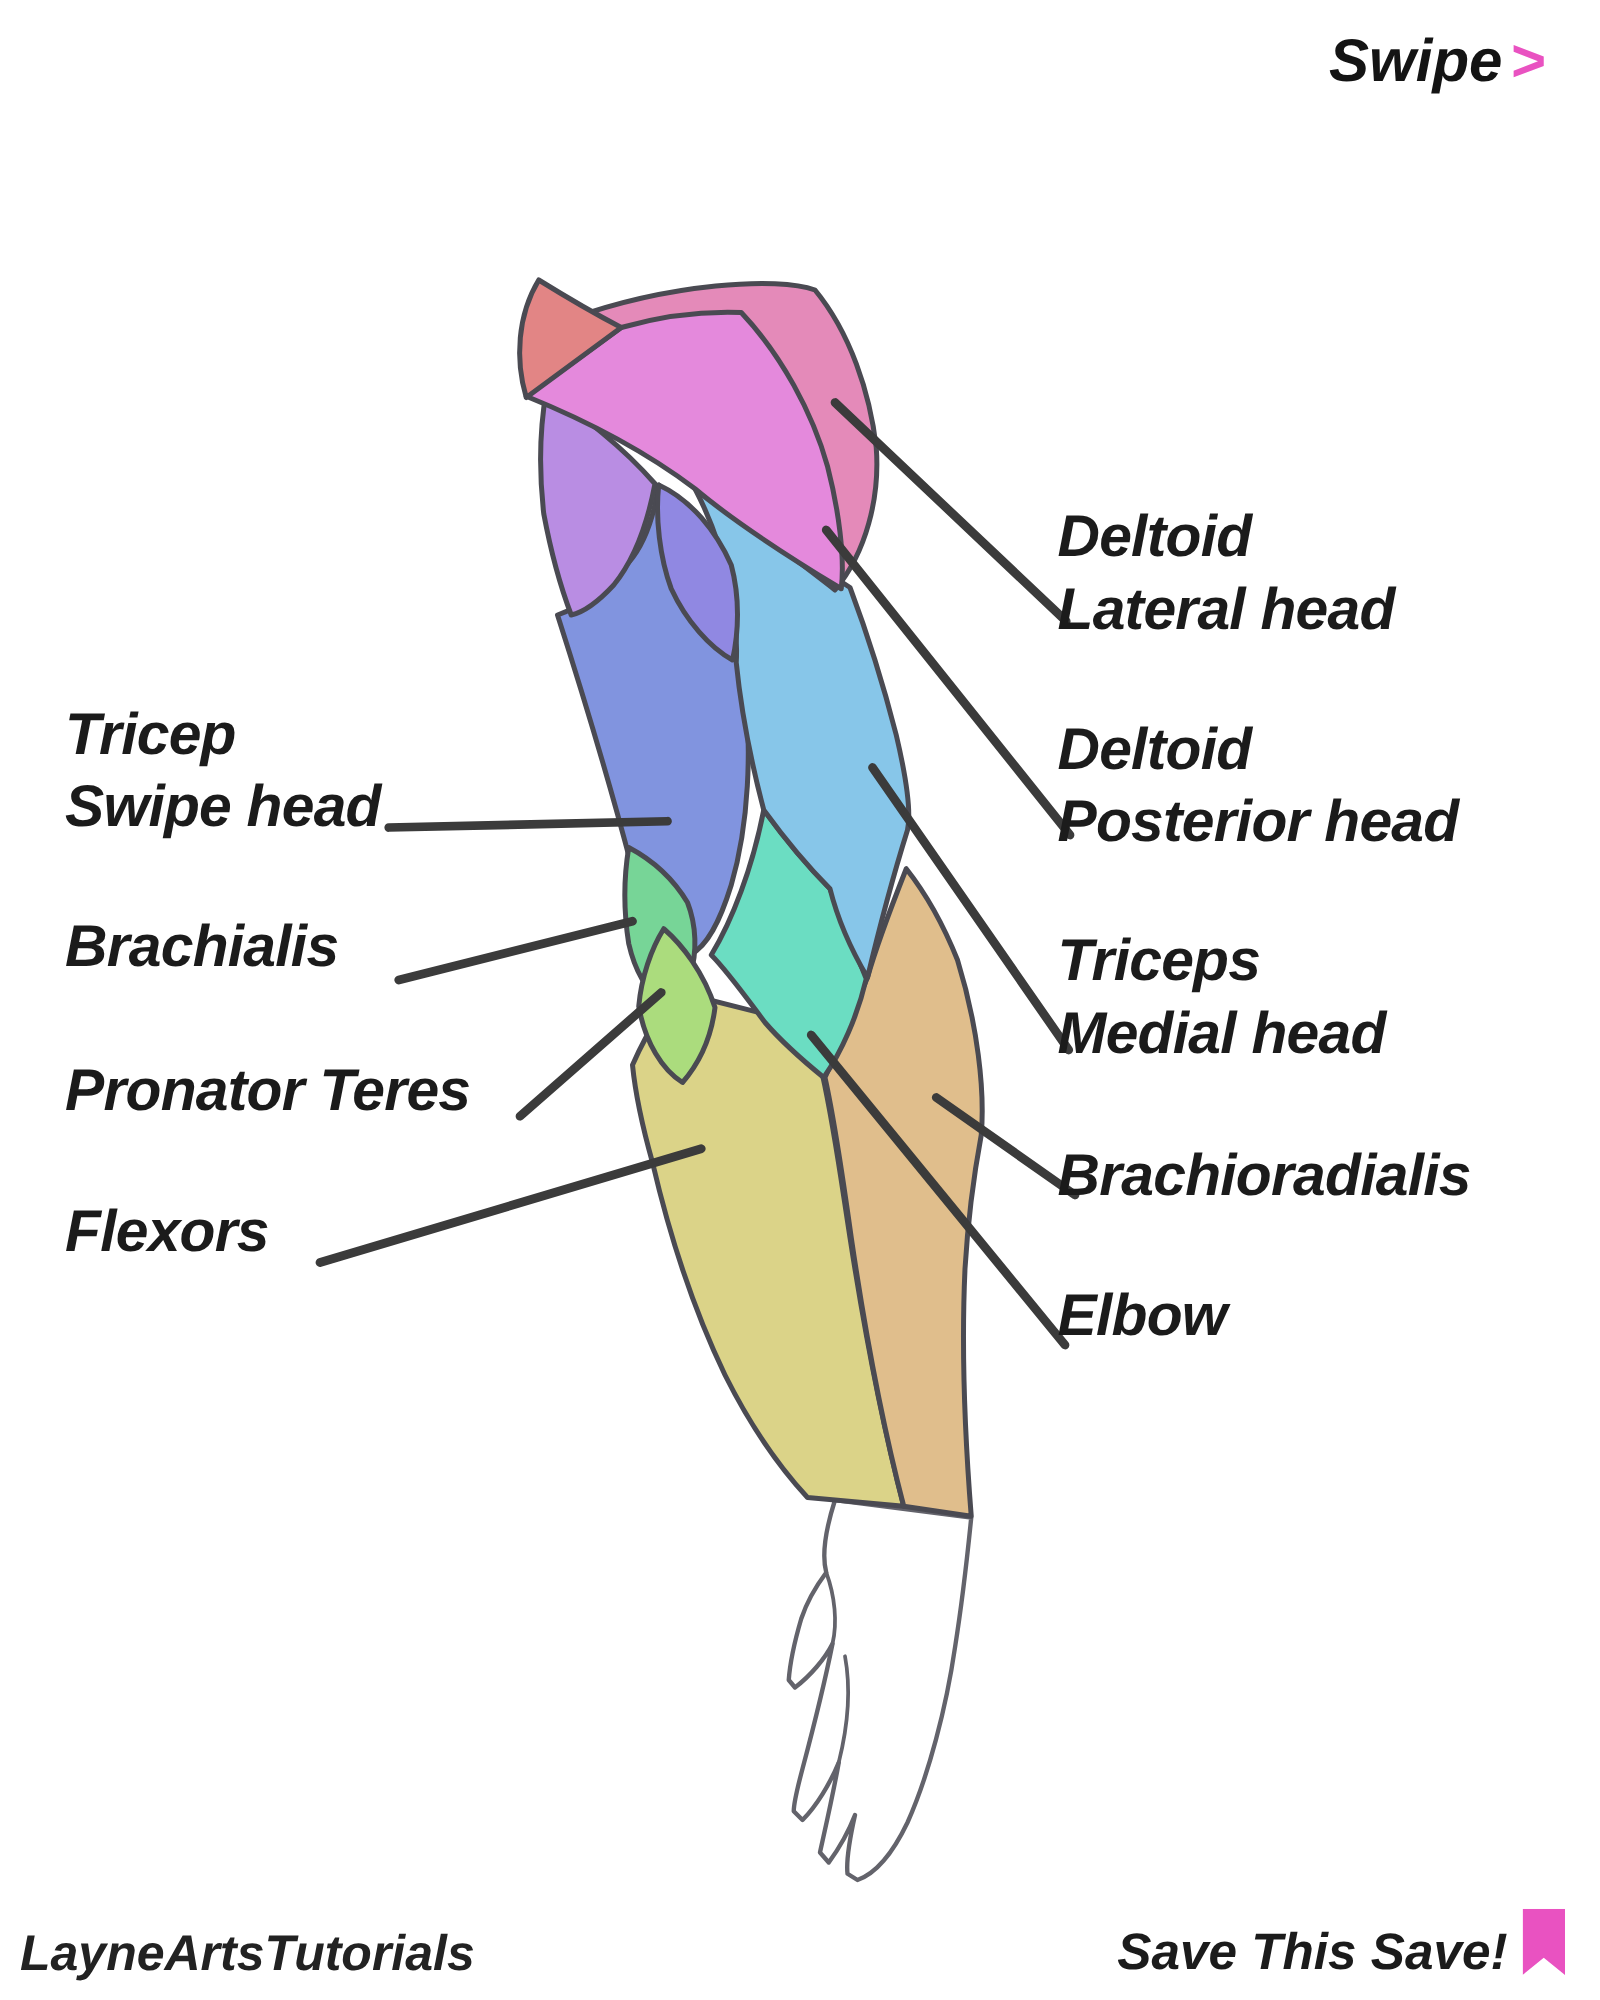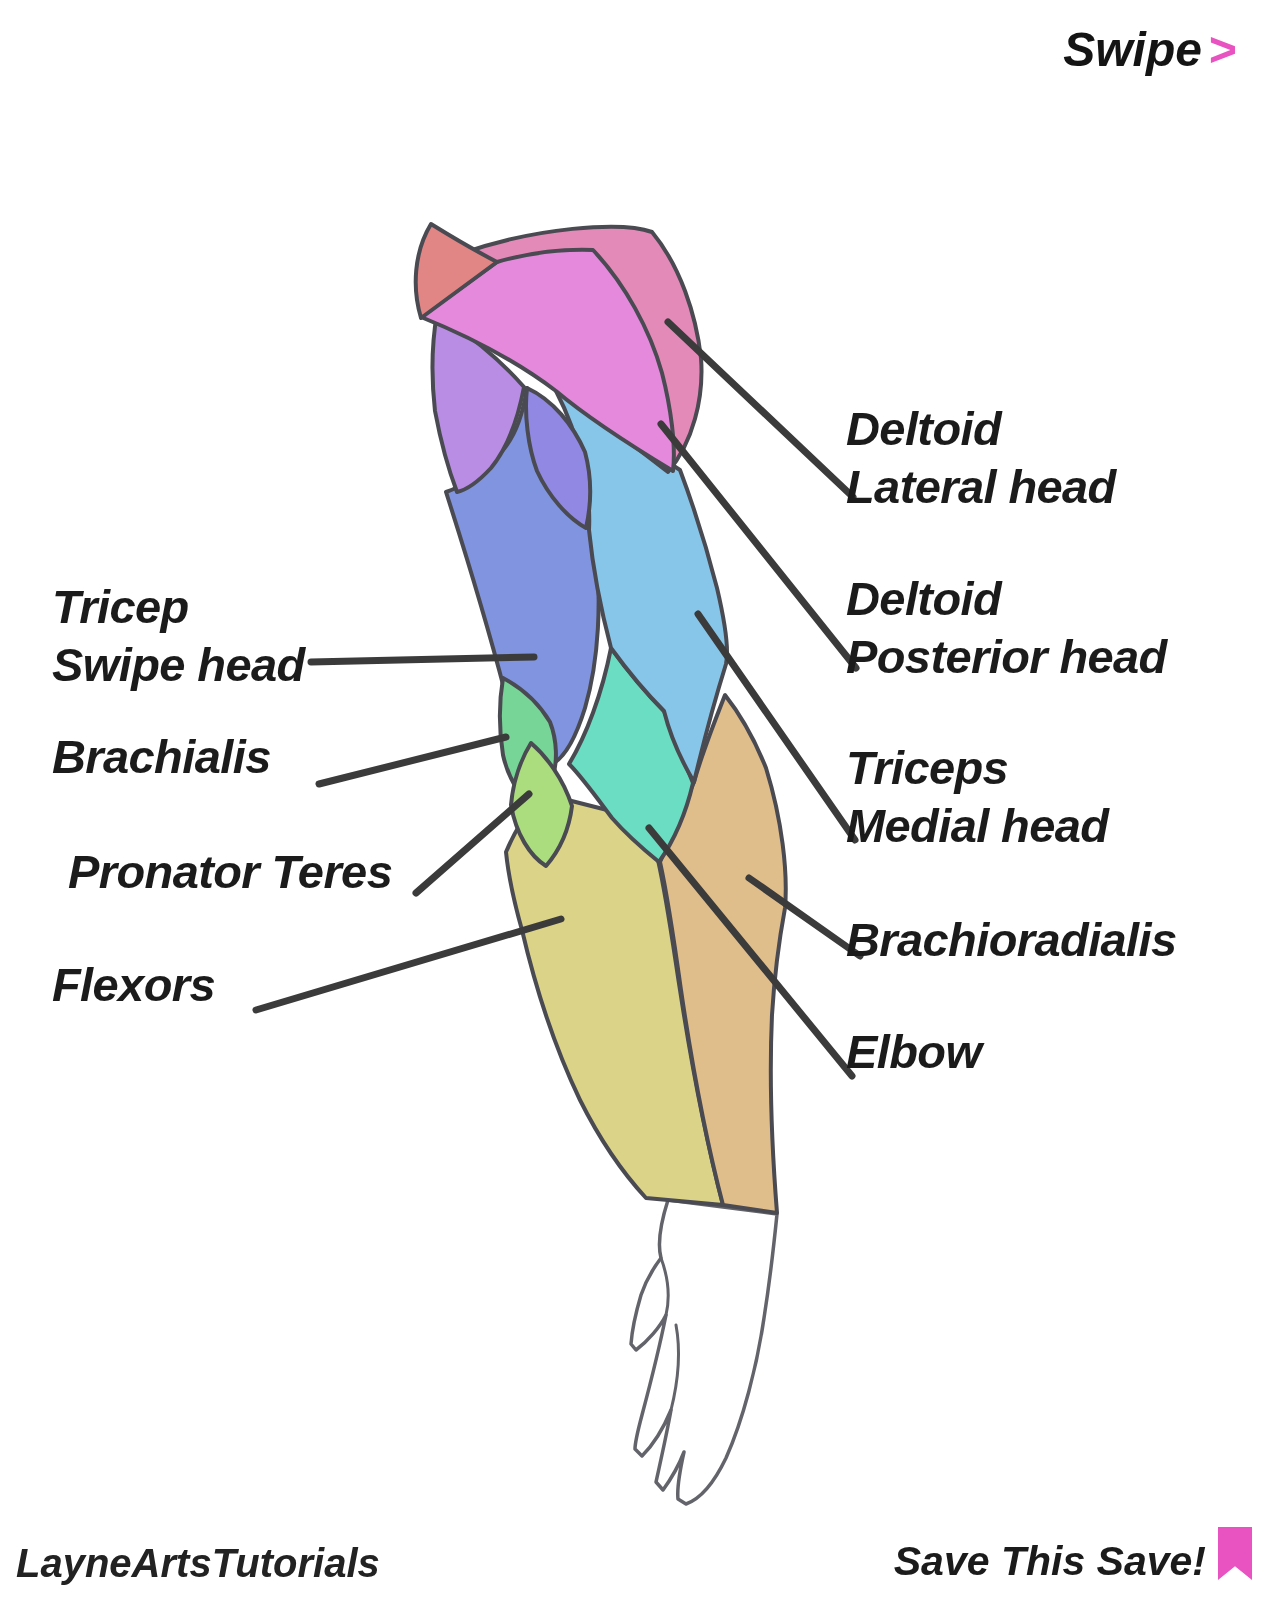--- a/index.html
+++ b/index.html
@@ -124,28 +124,28 @@
     <span>Triceps</span>
     <span>Medial head</span>
   </div>
   <div class="lbl" style="left:846px;top:911px;">
     <span>Brachioradialis</span>
   </div>
   <div class="lbl" style="left:846px;top:1023px;">
     <span>Elbow</span>
   </div>
 
-  <div class="lbl" style="left:52px;top:558px;margin-top:20px;">
+  <div class="lbl" style="left:52px;top:558px;">
     <span>Tricep</span>
     <span>Swipe head</span>
   </div>
   <div class="lbl" style="left:52px;top:728px;">
     <span>Brachialis</span>
   </div>
-  <div class="lbl" style="left:68px;top:843px;">
+  <div class="lbl" style="left:52px;top:843px;">
     <span>Pronator Teres</span>
   </div>
   <div class="lbl" style="left:52px;top:956px;">
     <span>Flexors</span>
   </div>
 
   <div class="footer-credit">LayneArtsTutorials</div>
   <div class="footer-save">Save This Save!</div>
   <div class="bookmark" style="background: rgb(233, 82, 193);"></div>
 

